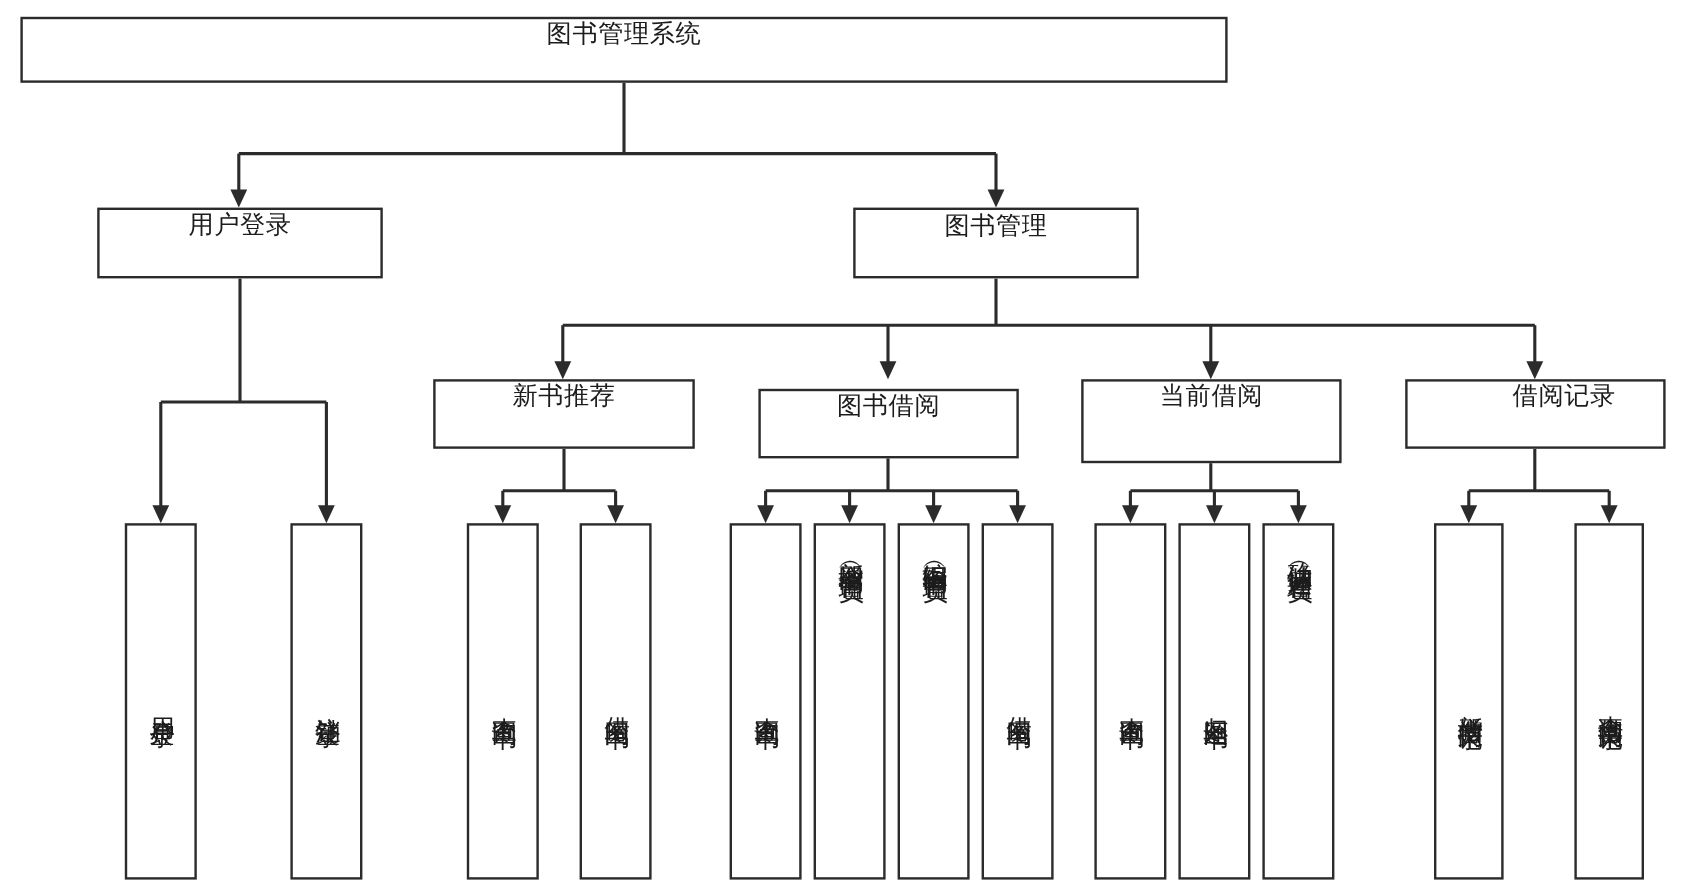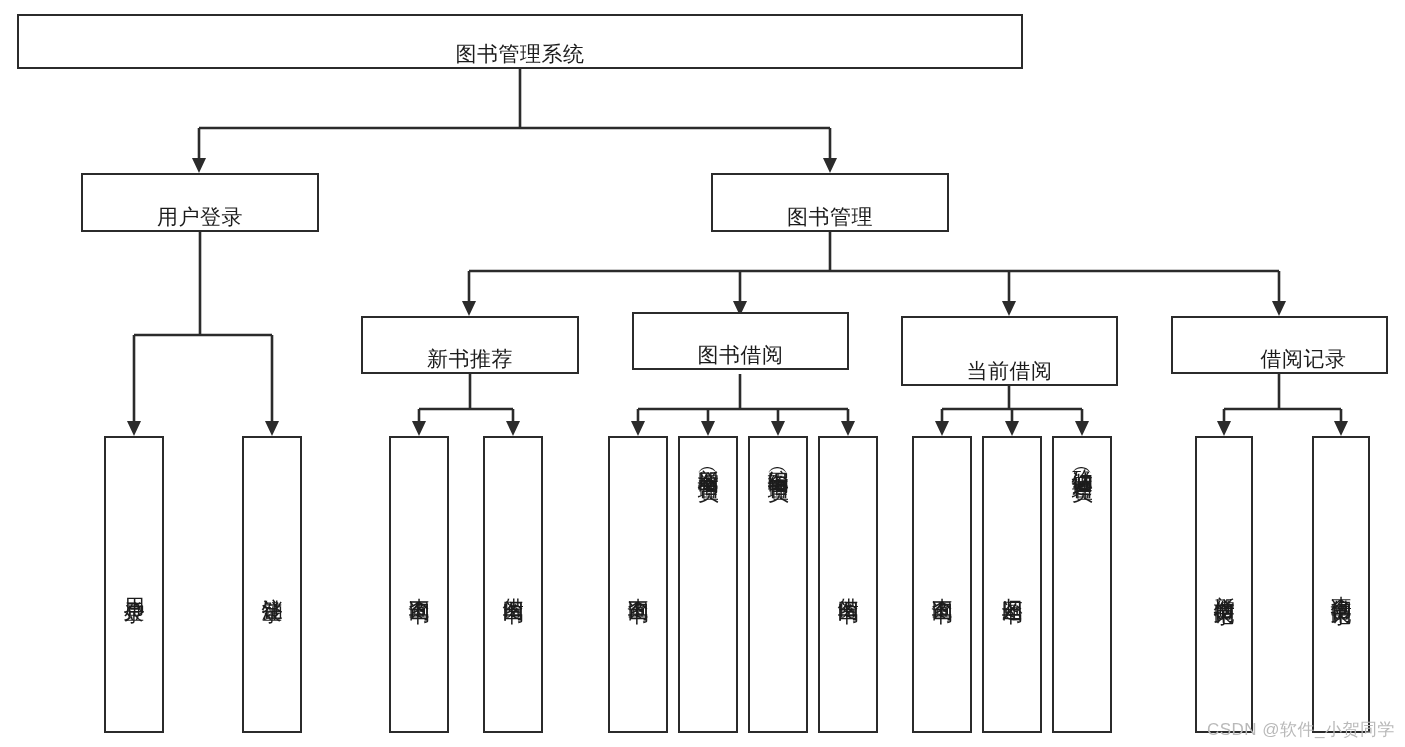--- a/index.html
+++ b/index.html
@@ -25,21 +25,21 @@
     width: 1405px;
     height: 747px;
     display: block;
   }
   .node-box {
     position: absolute;
     box-sizing: border-box;
     border: 2px solid #2b2b2b;
     background: #ffffff;
     display: flex;
-    align-items: flex-end;
+    align-items: flex-start;
     justify-content: center;
     overflow: hidden;
   }
   .node-label {
     color: #1c1c1c;
     font-size: 21px;
     line-height: 1.25;
     white-space: nowrap;
     letter-spacing: 0.5px;
   }
@@ -148,21 +148,21 @@
       </div>
       <div class="node-box" style="left: 711px; top: 173px; width: 238px; height: 59px; font-family: Liberation Serif, serif;">
         <span class="node-label">图书管理</span>
       </div>
     </div>
 
   <div id="level3-container">
       <div class="node-box" style="left: 361px; top: 316px; width: 218px; height: 58px;">
         <span class="node-label">新书推荐</span>
       </div>
-      <div class="node-box" style="left: 632px; top: 312px; width: 217px; height: 58px;">
+      <div class="node-box" style="left: 632px; top: 324px; width: 217px; height: 58px;">
         <span class="node-label">图书借阅</span>
       </div>
       <div class="node-box" style="left: 901px; top: 316px; width: 217px; height: 70px;">
         <span class="node-label">当前借阅</span>
       </div>
       <div class="node-box" style="left: 1171px; top: 316px; width: 217px; height: 58px; padding-left: 48px;">
         <span class="node-label">借阅记录</span>
       </div>
     </div>
 
@@ -201,14 +201,13 @@
         <span class="node-label">确认归还（管理员）</span>
       </div>
       <div class="node-box vertical leaf-centered" style="left: 1195px; top: 436px; width: 58px; height: 297px;">
         <span class="node-label">新增借阅记录</span>
       </div>
       <div class="node-box vertical leaf-centered" style="left: 1312px; top: 436px; width: 58px; height: 297px;">
         <span class="node-label">查询借阅记录</span>
       </div>
     </div>
 
-  <div class="watermark">CSDN @软件_小贺同学</div>
 </div>
 
 </body></html>

